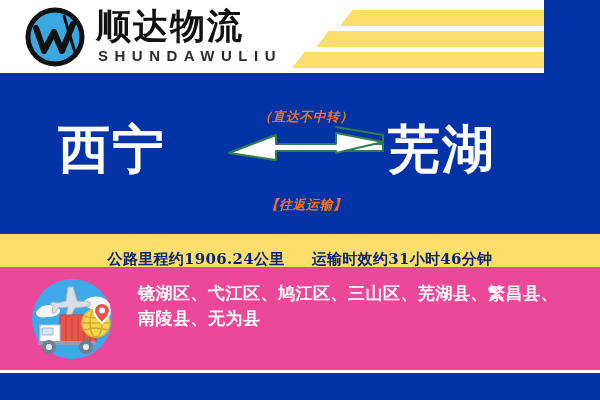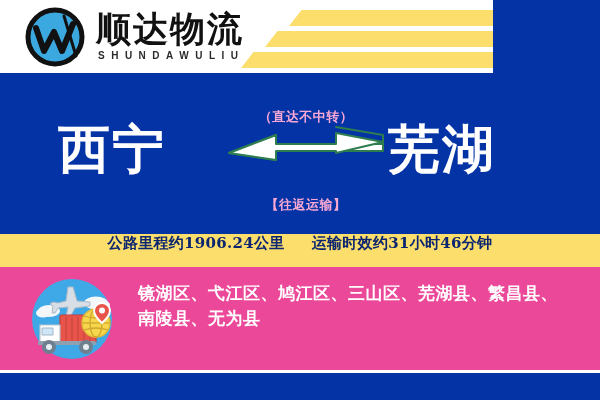--- a/index.html
+++ b/index.html
@@ -9,21 +9,21 @@
     font-family:"Liberation Sans","DejaVu Sans",sans-serif;
     background:#0433A6;
   }
   #poster{
     position:relative;width:600px;height:400px;
     background:#0433A6;overflow:hidden;
   }
 
   
   .header{
-    position:absolute;left:0;top:0;width:493px;height:73px;
+    position:absolute;left:0;top:0;width:544px;height:73px;
     background:#ffffff;overflow:hidden;
   }
   .brand{
     position:absolute;left:24px;top:6px;
     display:flex;align-items:center;gap:10px;
   }
   .logo-mark{
     position:relative;width:62px;height:62px;flex:0 0 62px;
   }
   .logo-mark svg{display:block;width:62px;height:62px;}
@@ -31,21 +31,21 @@
     display:flex;flex-direction:column;justify-content:center;
     margin-top:-2px;
   }
   .brand-cn{
     font-family:"DejaVu Sans","Liberation Sans",sans-serif;
     font-size:35px;font-weight:bold;color:#111111;
     letter-spacing:2px;line-height:1.05;white-space:nowrap;
   }
   .brand-en{
     font-family:"Liberation Sans",sans-serif;
-    font-size:10px;font-weight:bold;color:#2b2b2b;
+    font-size:15px;font-weight:bold;color:#2b2b2b;
     letter-spacing:6.5px;line-height:1.1;margin-top:3px;
     white-space:nowrap;padding-left:2px;text-align:right;
   }
   .stripes{
     position:absolute;right:0;top:0;width:300px;height:73px;
   }
   .stripe{
     position:absolute;height:16px;background:#FBDE6B;
     transform:skewX(-38deg);transform-origin:left bottom;
   }
@@ -66,33 +66,33 @@
   }
   .city.from{left:58px;}
   .city.to{left:388px;}
 
   .mid{
     position:absolute;left:226px;top:36px;width:160px;height:104px;
     display:flex;flex-direction:column;align-items:center;justify-content:space-between;
   }
   .mid-top,.mid-bot{
     font-family:"DejaVu Sans","Liberation Sans",sans-serif;
-    font-size:13px;font-weight:bold;color:#f9a8d4;
-    letter-spacing:0.5px;white-space:nowrap;line-height:1;
+    font-size:13px;font-weight:bold;color:#f97316;
+    letter-spacing:0.5px;white-space:nowrap;line-height:1;font-style:italic;
   }
   .mid-top{margin-top:1px;}
   .mid-bot{margin-bottom:3px;margin-top:35px;}
   .arrow-wrap{width:160px;height:40px;}
   .arrow-wrap svg{display:block;width:160px;height:40px;}
 
   
   .infobar{
     position:absolute;left:0;top:234px;width:600px;height:51px;
     background:#FBDE6B;
-    display:flex;justify-content:center;
+    display:flex;align-items:center;justify-content:center;
   }
   .infobar .txt{
     font-family:"DejaVu Serif","Liberation Serif",serif;
     font-size:15px;font-weight:bold;color:#0b2570;
     letter-spacing:0.3px;white-space:nowrap;
   }
   .infobar .gap{display:inline-block;width:16px;}
 
   
   .coverage{

